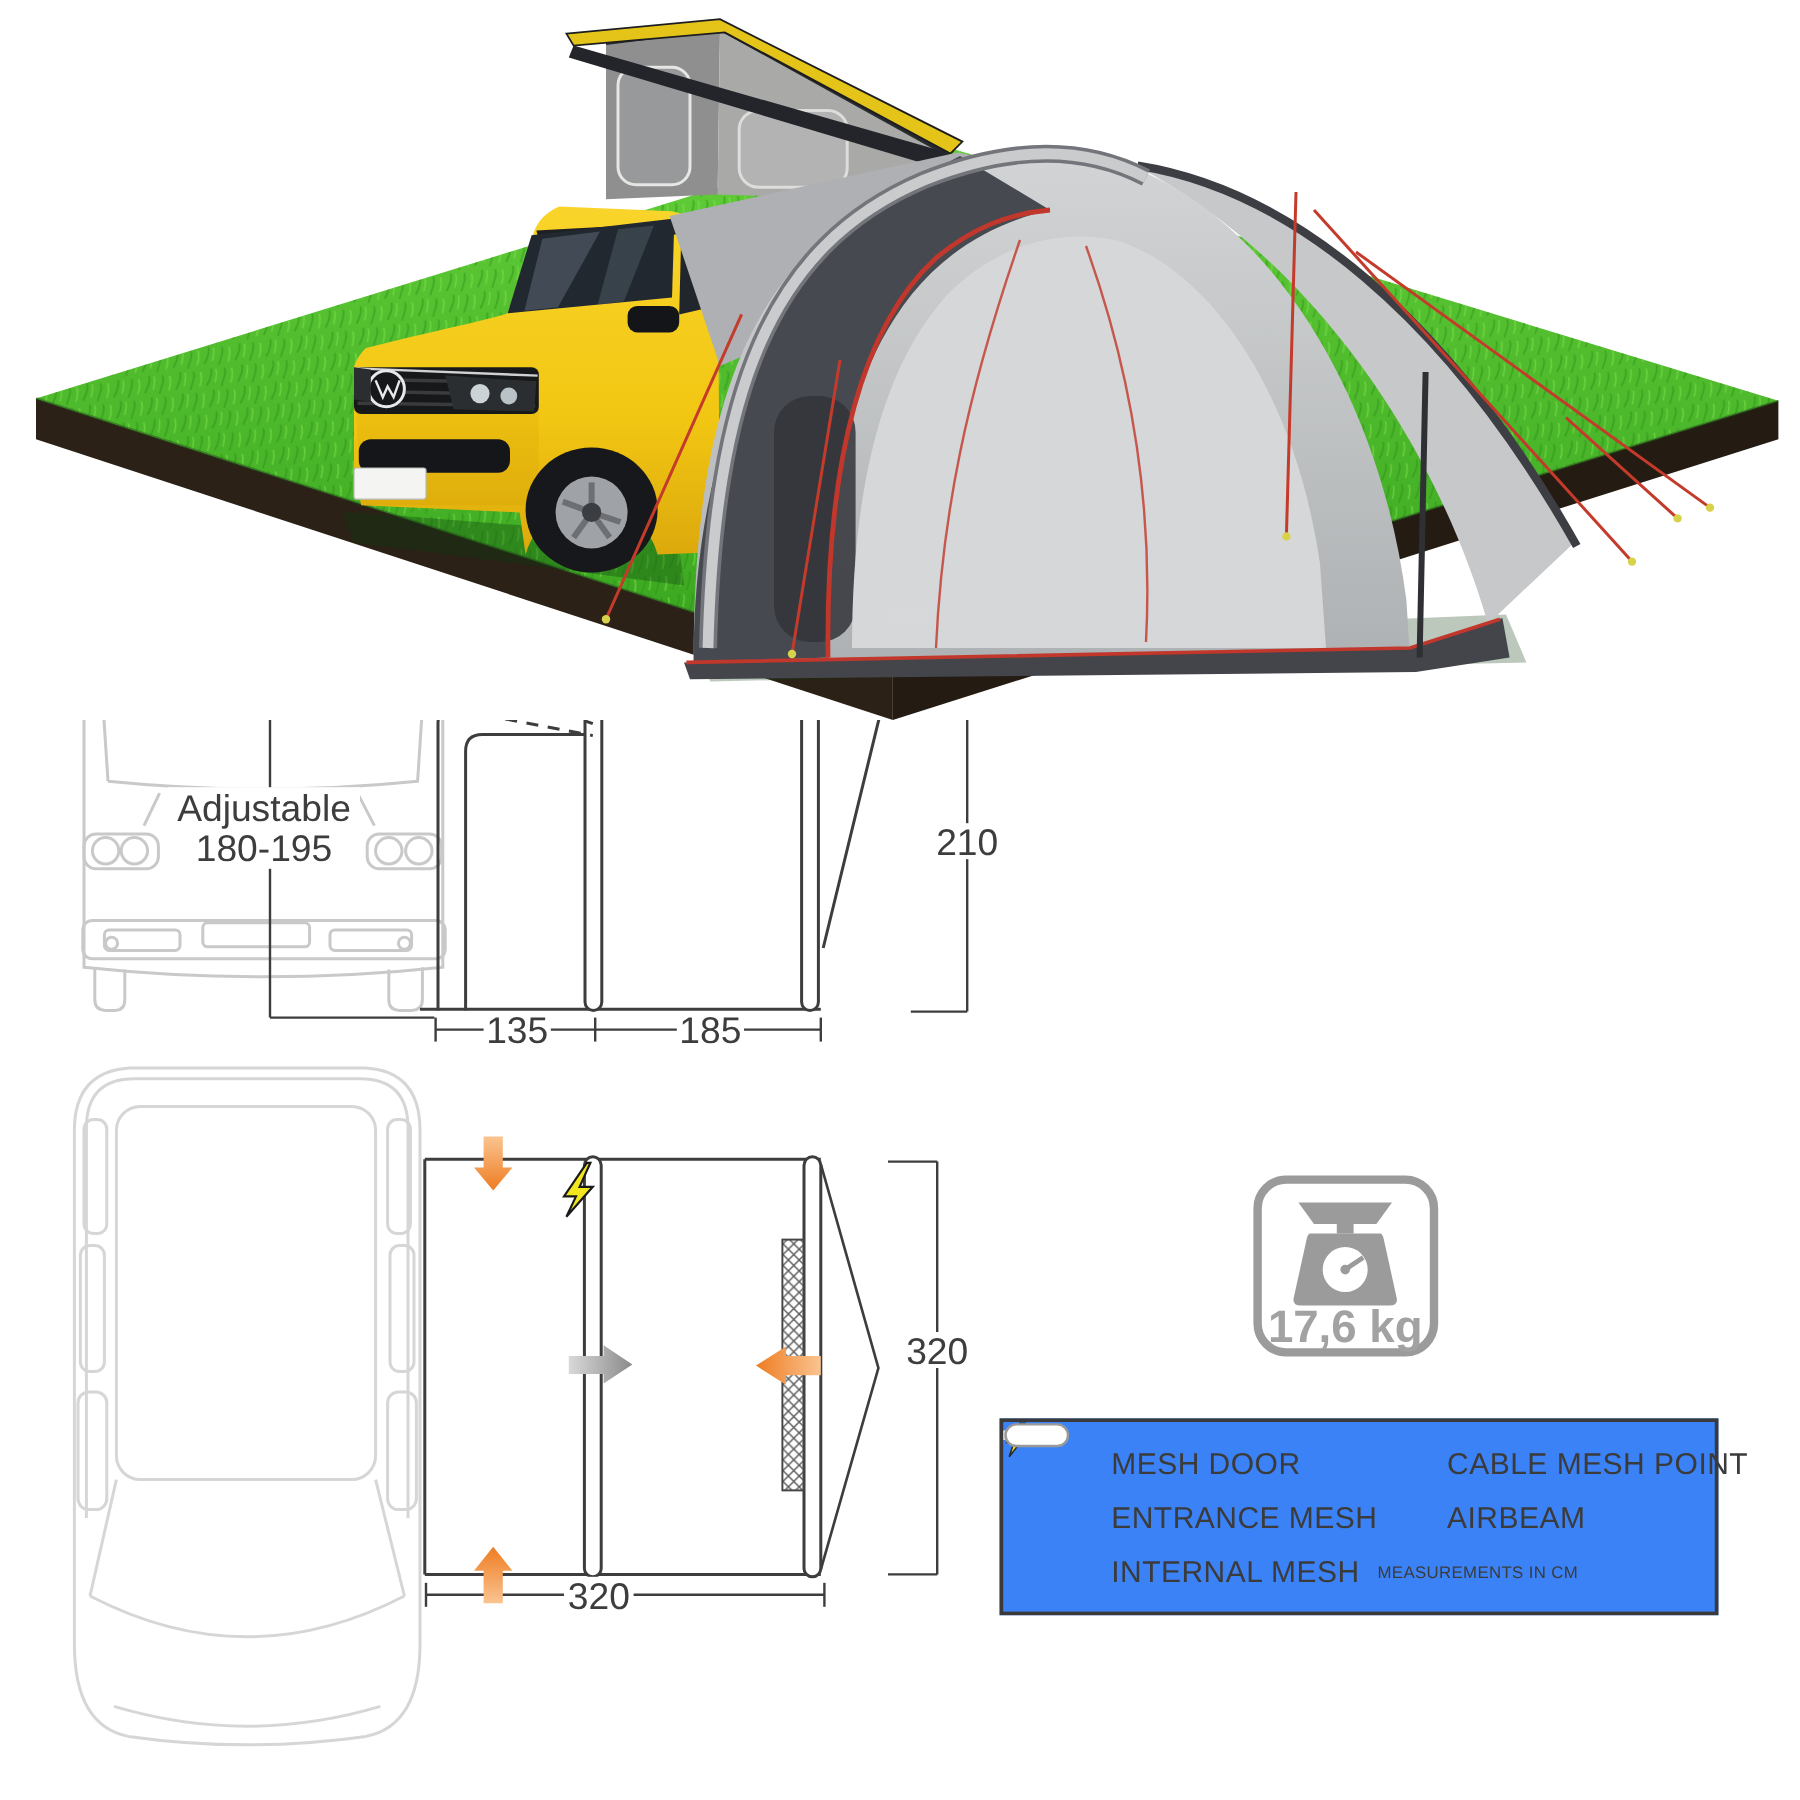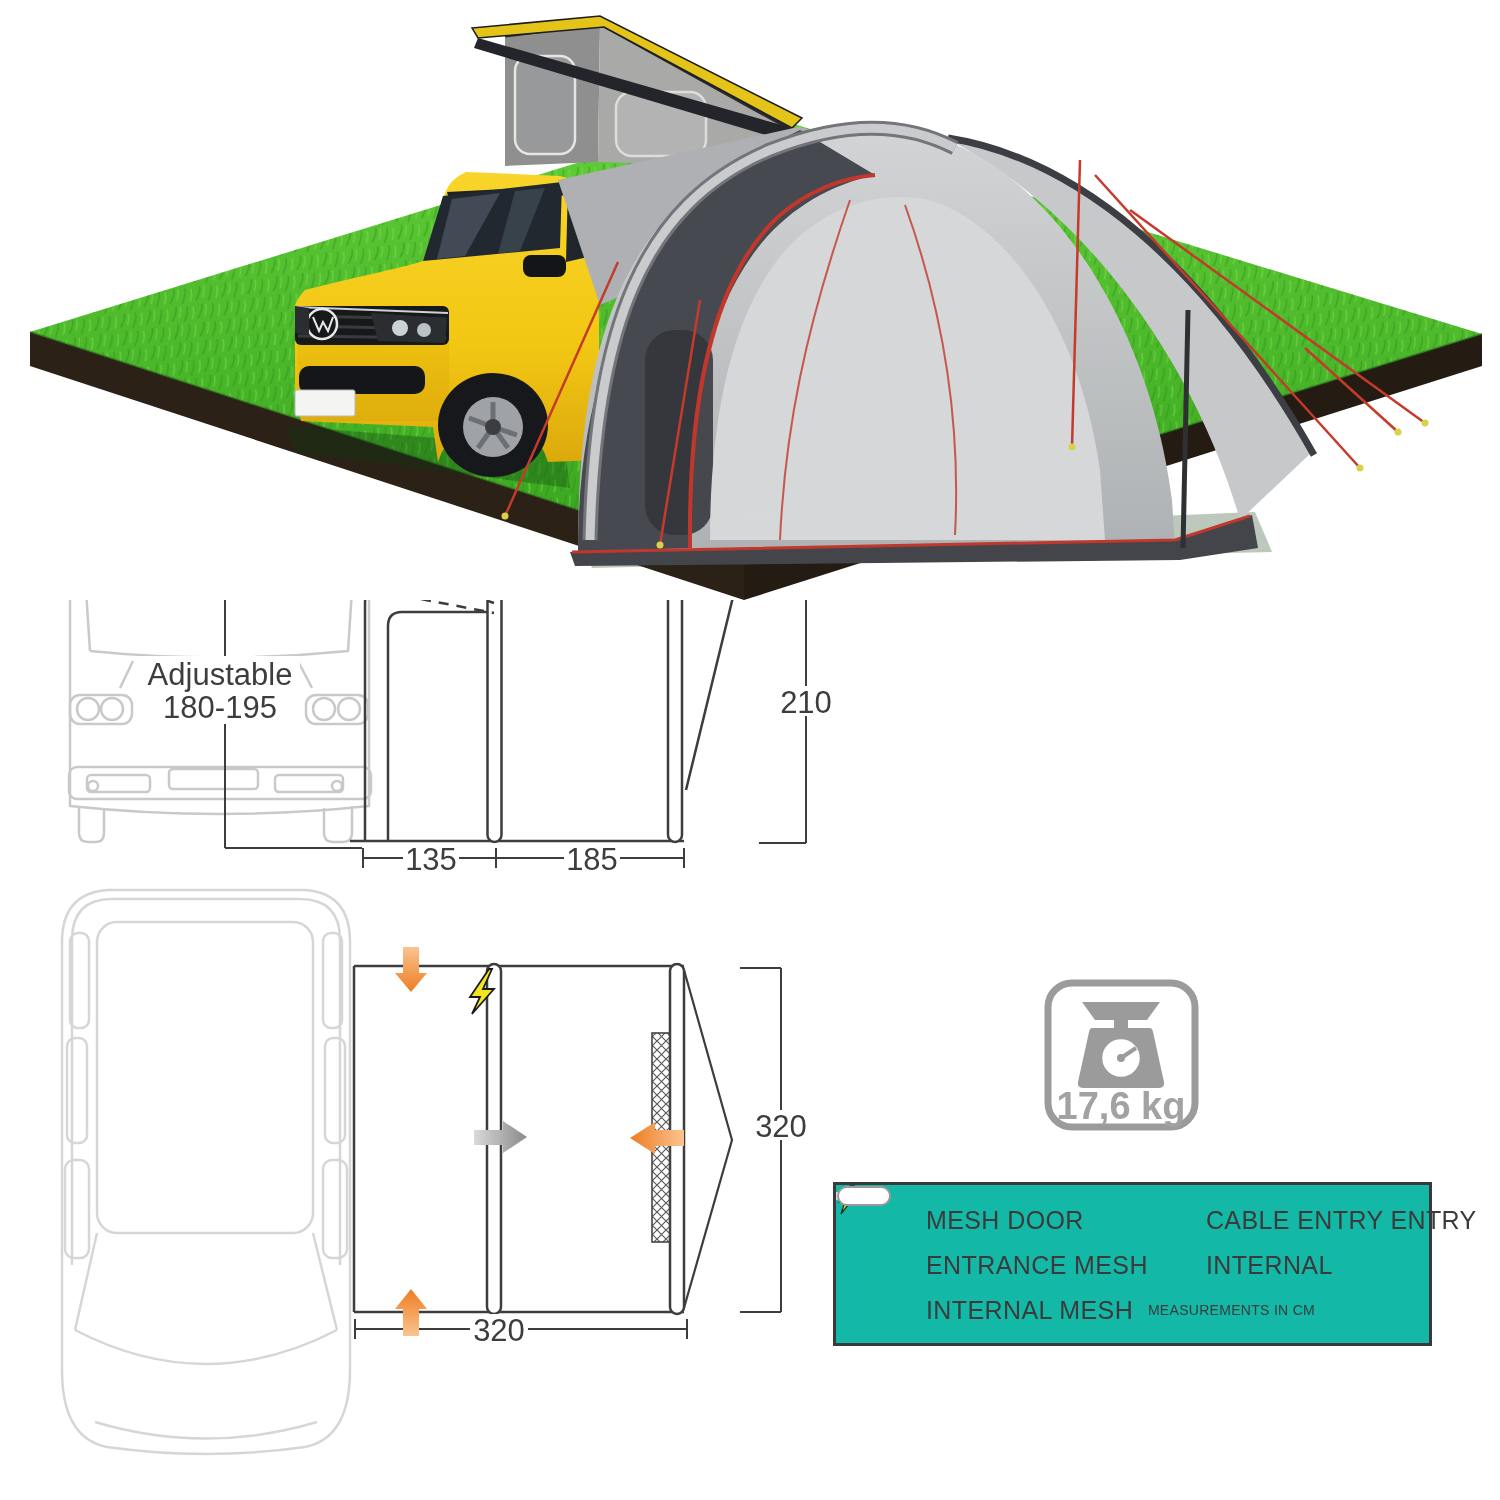--- a/index.html
+++ b/index.html
@@ -2,21 +2,21 @@
 <html><head>
 <meta charset="utf-8">
 <style>
   html,body{margin:0;padding:0;background:#ffffff;}
   #canvas{position:relative;width:1500px;height:1500px;background:#ffffff;overflow:hidden;
           font-family:"Liberation Sans",sans-serif;padding-left:23px;}
   #canvas svg{position:absolute;left:0;top:0;}
   svg text{font-family:"Liberation Sans",sans-serif;}
   .dimtext{fill:#3d3d3d;font-size:31px;}
   .legend{position:absolute;left:833px;top:1182px;width:599px;height:164px;
-          border:3px solid #3a3a3a;background:#14b8a6;box-sizing:border-box;
+          border:3px solid #3a3a3a;background:#3b82f6;box-sizing:border-box;
           display:flex;padding:20px 0 0 32px;}
   .lcol{width:290px;display:flex;flex-direction:column;gap:15px;}
   .rcol{flex:1;display:flex;flex-direction:column;gap:15px;}
   .lrow{display:flex;align-items:center;height:30px;}
   .licon{width:58px;display:flex;align-items:center;flex:none;}
   .llabel{font-size:25px;color:#3b3b3b;letter-spacing:.4px;white-space:nowrap;}
   .llabel.small{font-size:14px;letter-spacing:.3px;}
 </style>
 </head>
 <body>
@@ -358,29 +358,29 @@
       <span class="llabel">INTERNAL MESH</span>
     </div>
   </div>
   <div class="rcol">
     <div class="lrow">
       <span class="licon">
         <svg width="22" height="30" viewBox="0 0 20 30">
           <path d="M13,1 L2,17 L8,17 L4,29 L18,11 L11,11 L17,1 Z" fill="#f2e71e" stroke="#2a2a2a" stroke-width="1.3"></path>
         </svg>
       </span>
-      <span class="llabel">CABLE ENTRY ENTRY</span>
+      <span class="llabel">CABLE MESH POINT</span>
     </div>
     <div class="lrow">
       <span class="licon">
         <svg width="56" height="22" viewBox="0 0 56 22">
           <rect x="2" y="2" width="52" height="18" rx="9" fill="#ffffff" stroke="#9a9a9a" stroke-width="2"></rect>
         </svg>
       </span>
-      <span class="llabel">INTERNAL</span>
+      <span class="llabel">AIRBEAM</span>
     </div>
     <div class="lrow">
       <span class="llabel small">MEASUREMENTS IN CM</span>
     </div>
   </div>
 </div>
 
 </div>
 
 </body></html>

